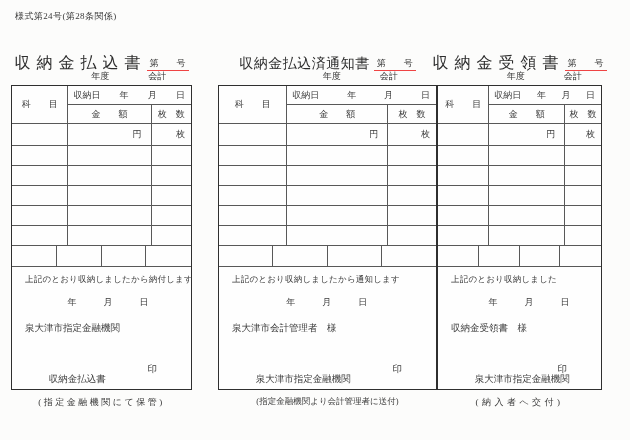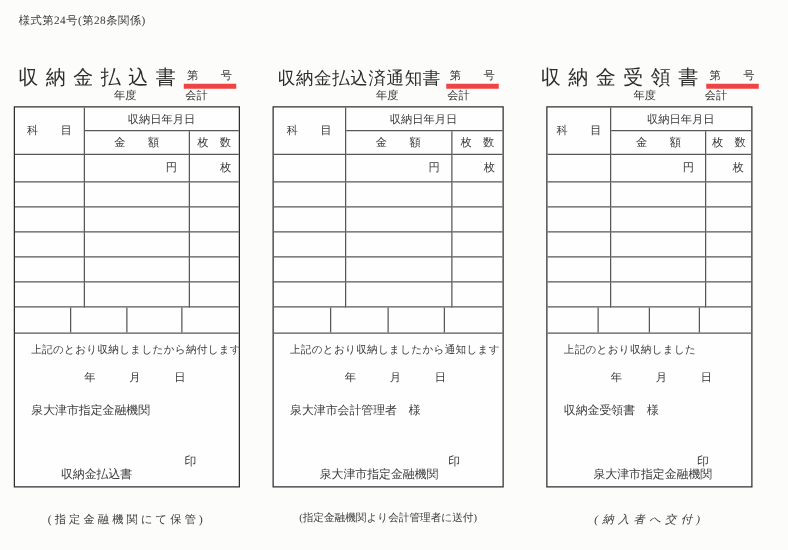--- a/index.html
+++ b/index.html
@@ -15,21 +15,21 @@
   .form{position:absolute;top:48px;}
   .title-row{
     height:23px;display:flex;justify-content:center;
     align-items:flex-end;gap:4px;line-height:1;
   }
   .title{margin:0;font-weight:normal;color:#2d2d2d;white-space:nowrap;}
   .title.wide{font-size:16px;letter-spacing:6px;margin-right:-4px;}
   .title.tight{font-size:14px;letter-spacing:.5px;}
   .no{
     font-size:9px;line-height:1.4;padding:0 3px;
-    border-bottom:4px solid #ef4444;white-space:pre;
+    border-bottom:1px solid #ef4444;white-space:pre;
   }
   .yc{
     height:14px;font-size:9px;display:flex;gap:39px;
     padding-left:30%;box-sizing:border-box;align-items:flex-end;
     padding-bottom:2px;
     justify-content:center;
   }
   .box{
     box-sizing:border-box;height:305px;background:#fefefe;
     border:1.8px solid #2f2f2f;
@@ -38,43 +38,43 @@
     display:grid;
     grid-template-columns:31.5% 46.5% 22%;
     grid-template-rows:19px 19px 22px repeat(5,20px);
     font-size:9px;color:#3a3a3a;
   }
   .cell{border-right:1px solid #585858;border-bottom:1px solid #585858;}
   .cell.last{border-right:none;}
   .subject{grid-column:1;grid-row:1/3;display:flex;align-items:center;justify-content:center;white-space:pre;}
   .daterow{
     grid-column:2/4;grid-row:1;border-right:none;
-    display:flex;align-items:center;justify-content:center;
+    display:flex;align-items:center;justify-content:space-between;
     padding:0 6px 0 5px;
   }
   .amount{grid-column:2;grid-row:2;display:flex;align-items:center;justify-content:center;white-space:pre;}
   .count{grid-column:3;grid-row:2;display:flex;align-items:center;justify-content:center;white-space:pre;}
   .unit-yen{display:flex;align-items:center;justify-content:flex-end;padding-right:9px;}
   .unit-sheets{display:flex;align-items:center;justify-content:flex-end;padding-right:6px;}
   .four{
     display:grid;grid-template-columns:25% 25% 25% 25%;
     height:20px;border-bottom:1px solid #585858;box-sizing:content-box;
   }
   .four>div{border-right:1px solid #585858;}
   .four>div:last-child{border-right:none;}
   .foot{position:relative;height:120px;font-size:9px;color:#3a3a3a;}
   .statement{position:absolute;top:7px;left:13px;right:4px;font-size:8.5px;letter-spacing:.2px;white-space:nowrap;}
   .dateline{position:absolute;top:29px;left:31%;white-space:pre;}
   .l1{position:absolute;top:55px;left:13px;font-size:9.5px;white-space:pre;}
   .l2{position:absolute;top:96px;left:13px;right:0;font-size:9.5px;white-space:pre;}
   .l2 .seal{position:absolute;right:34px;top:0;}
-  .caption{margin-top:19px;text-align:center;font-size:9px;color:#3a3a3a;white-space:nowrap;}
+  .caption{margin-top:6px;text-align:center;font-size:9px;color:#3a3a3a;white-space:nowrap;}
   .caption.cap-sp2{letter-spacing:2.5px;}
   .caption.cap-sp0{font-size:8.5px;letter-spacing:0;}
-  .caption.cap-sp3{letter-spacing:3.5px;font-style:italic;}
+  .caption.cap-sp3{letter-spacing:3.5px;}
 </style>
 </head>
 <body>
 
 <div class="style-label">様式第24号(第28条関係)</div>
 
   <section class="form" style="left: 11px; width: 181px;">
     <div class="title-row">
       <h1 class="title wide">収納金払込書</h1>
       <span class="no">第　　号</span>
@@ -131,21 +131,21 @@
         <div class="l1">泉大津市指定金融機関</div>
         <div class="l2">
           <span>収納金払込書</span>
           <span class="seal">印</span>
         </div>
       </div>
     </div>
     <div class="caption cap-sp2">(指定金融機関にて保管)</div>
   </section>
 
-  <section class="form" style="left: 218px; width: 185px;">
+  <section class="form" style="left: 218px; width: 219px;">
     <div class="title-row">
       <h1 class="title tight">収納金払込済通知書</h1>
       <span class="no">第　　号</span>
     </div>
     <div class="yc">
       <span>年度</span>
       <span>会計</span>
     </div>
     <div class="box">
       <div class="grid">

